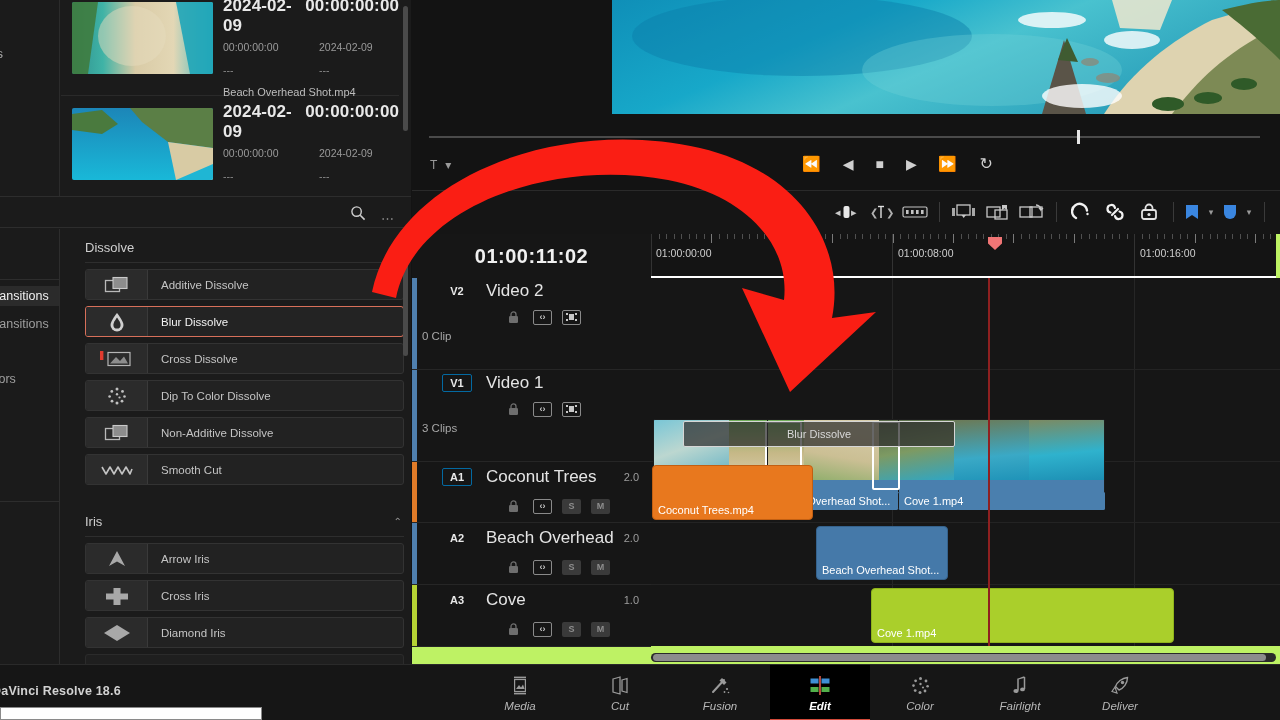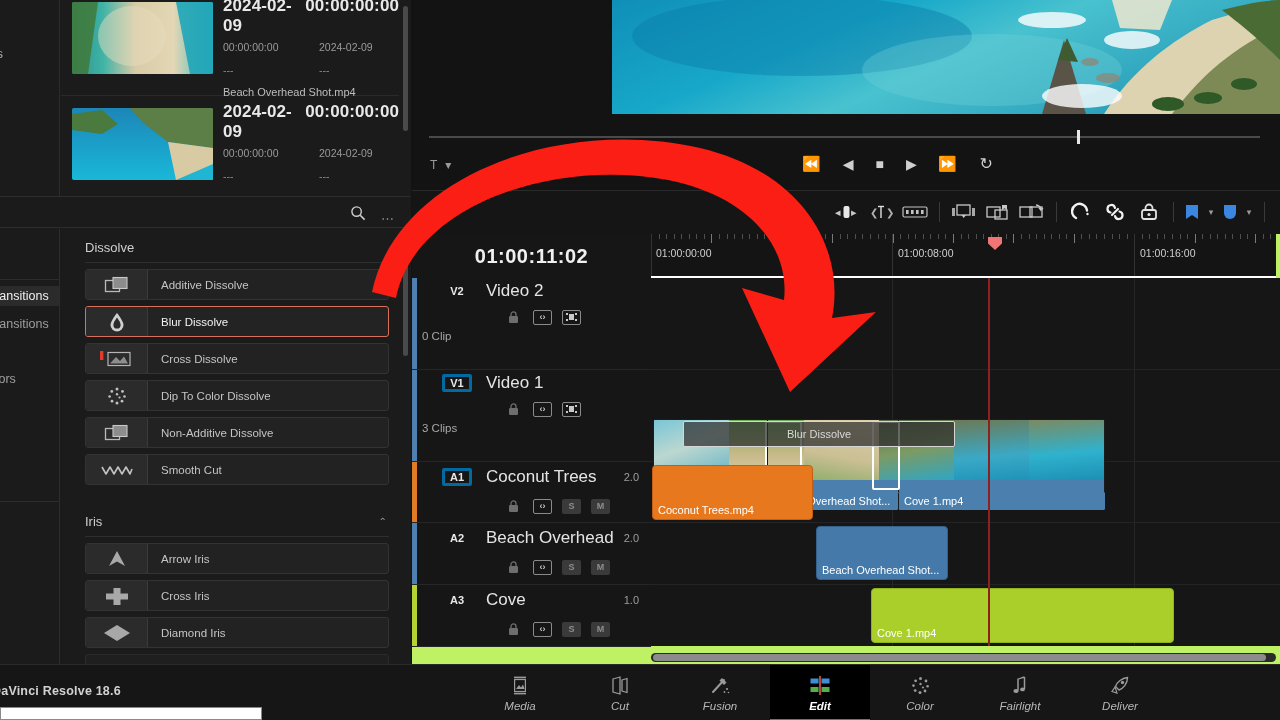--- a/index.html
+++ b/index.html
@@ -59,21 +59,21 @@
   }
   .fx-sb-item {
     position:absolute; left:-18px; font-size:12.5px; color:#9f9f9f; white-space:nowrap;
     padding:3px 6px;
   }
   .fx-sb-item.sel { background:#2b2b2b; color:#f0f0f0; width:96px; }
   .fx-sb-rule { position:absolute; left:0; width:60px; height:1px; background:#2d2d2d; }
 
   .fx-list {
     position:absolute; left:61px; top:33px; right:0; bottom:0;
-    overflow:hidden; padding:0 22px 0 24px;
+    overflow:hidden; padding:0 7px 0 24px;
   }
   .fx-grouphdr {
     display:flex; align-items:center; justify-content:space-between;
     font-size:13px; color:#cfcfcf; padding:11px 2px 7px 0;
     border-bottom:1px solid #2e2e2e;
   }
   .fx-chev { font-size:10px; color:#9a9a9a; }
   .fx-item {
     display:flex; align-items:center; height:31px; margin-top:6px;
     border:1px solid #333; border-radius:3px; background:#222; overflow:hidden;
@@ -137,21 +137,21 @@
 
   .tl-headers { position:absolute; left:0; top:44px; width:239px; bottom:18px; background:#161616; }
   .tl-track-hdr { position:relative; border-bottom:1px solid #262626; }
   .thdr-colorbar { position:absolute; left:0; top:0; bottom:0; width:5px; }
   .thdr-row1 { position:relative; height:26px; display:flex; align-items:center; }
   .thdr-badge {
     margin-left:30px; width:30px; height:18px; border-radius:2px;
     display:flex; align-items:center; justify-content:center;
     font-size:11px; font-weight:bold; color:#e8e8e8;
   }
-  .thdr-badge.active { border:3px solid #0369a1;text-align:right; }
+  .thdr-badge.active { border:1px solid #0369a1;text-align:right; }
   .thdr-name { margin-left:14px; font-size:17px; color:#e4e4e4; font-weight:500; }
   .thdr-val { position:absolute; right:12px; font-size:11px; color:#9d9d9d; }
   .thdr-row2 { height:26px; display:flex; align-items:center; gap:10px; padding-left:92px; }
   .tbtn {
     width:19px; height:15px; display:flex; align-items:center; justify-content:center;
     border-radius:2px; font-size:9px; font-weight:bold;
   }
   .tbtn.box { border:1px solid #8a8a8a; color:#c8c8c8; }
   .tbtn.sq { background:#3a3a3a; color:#8e8e8e; }
   .thdr-clips { height:24px; padding-left:10px; font-size:11.5px; color:#a8a8a8; display:flex; align-items:flex-start; }

